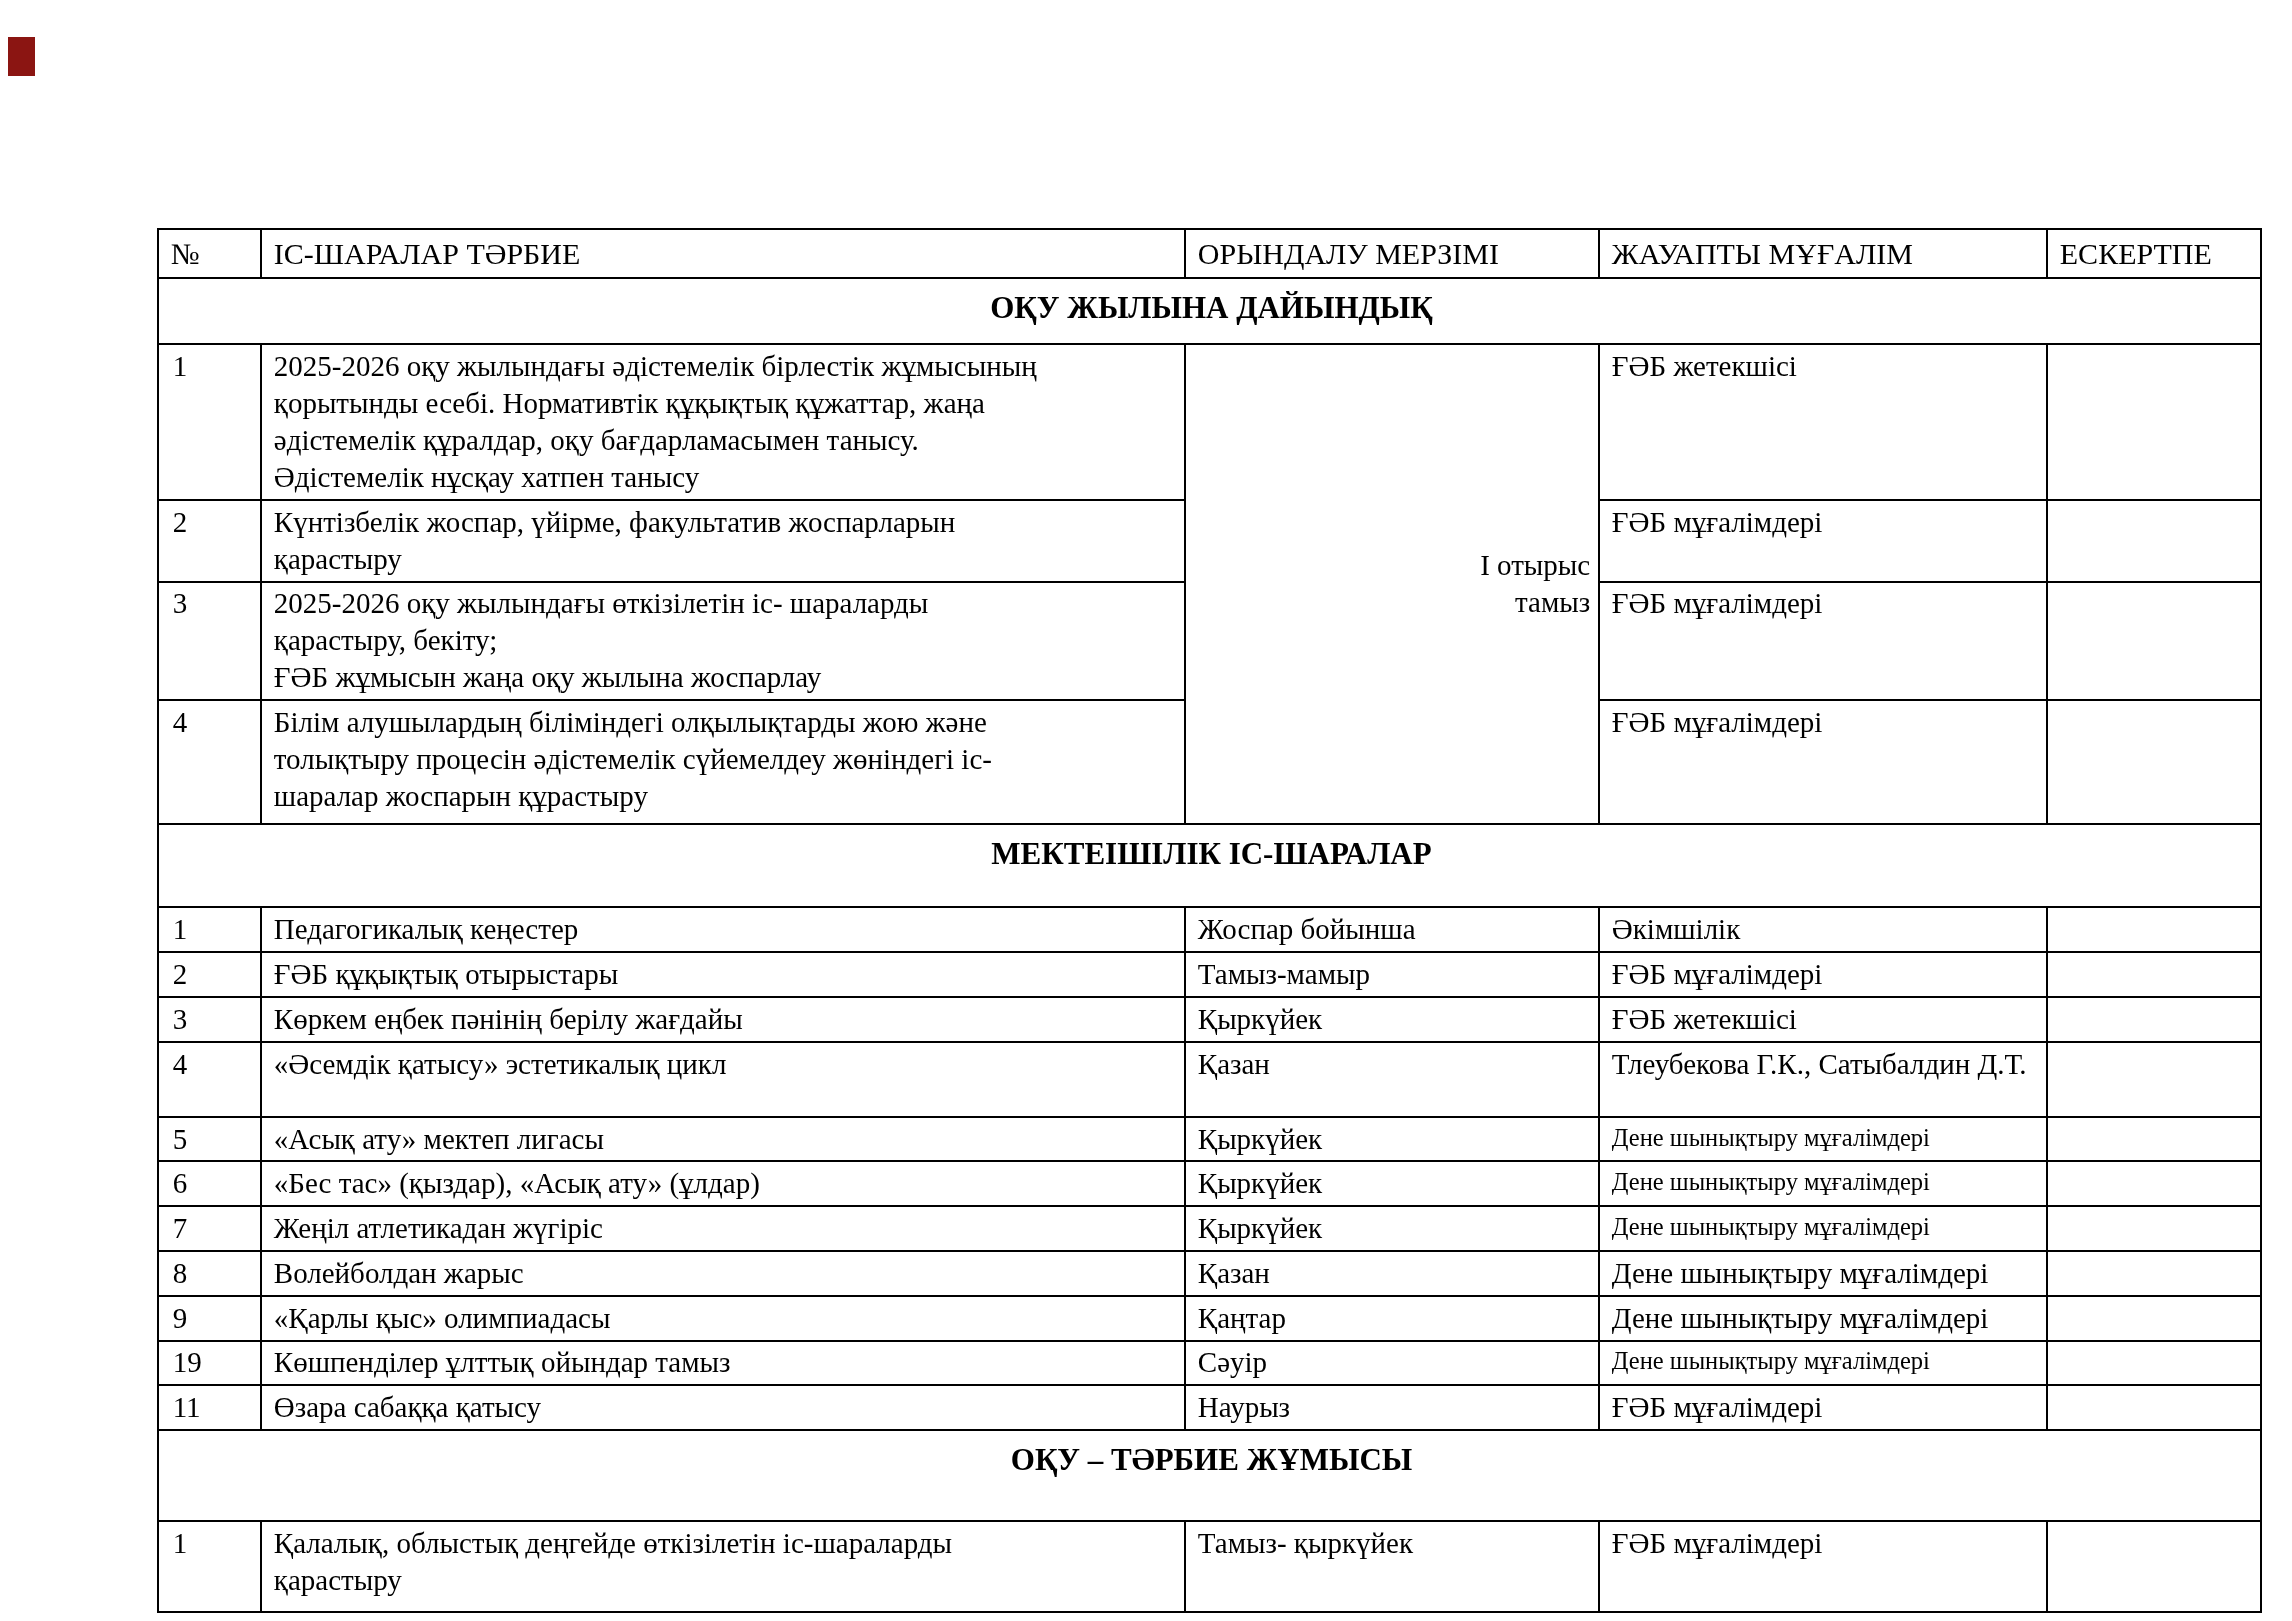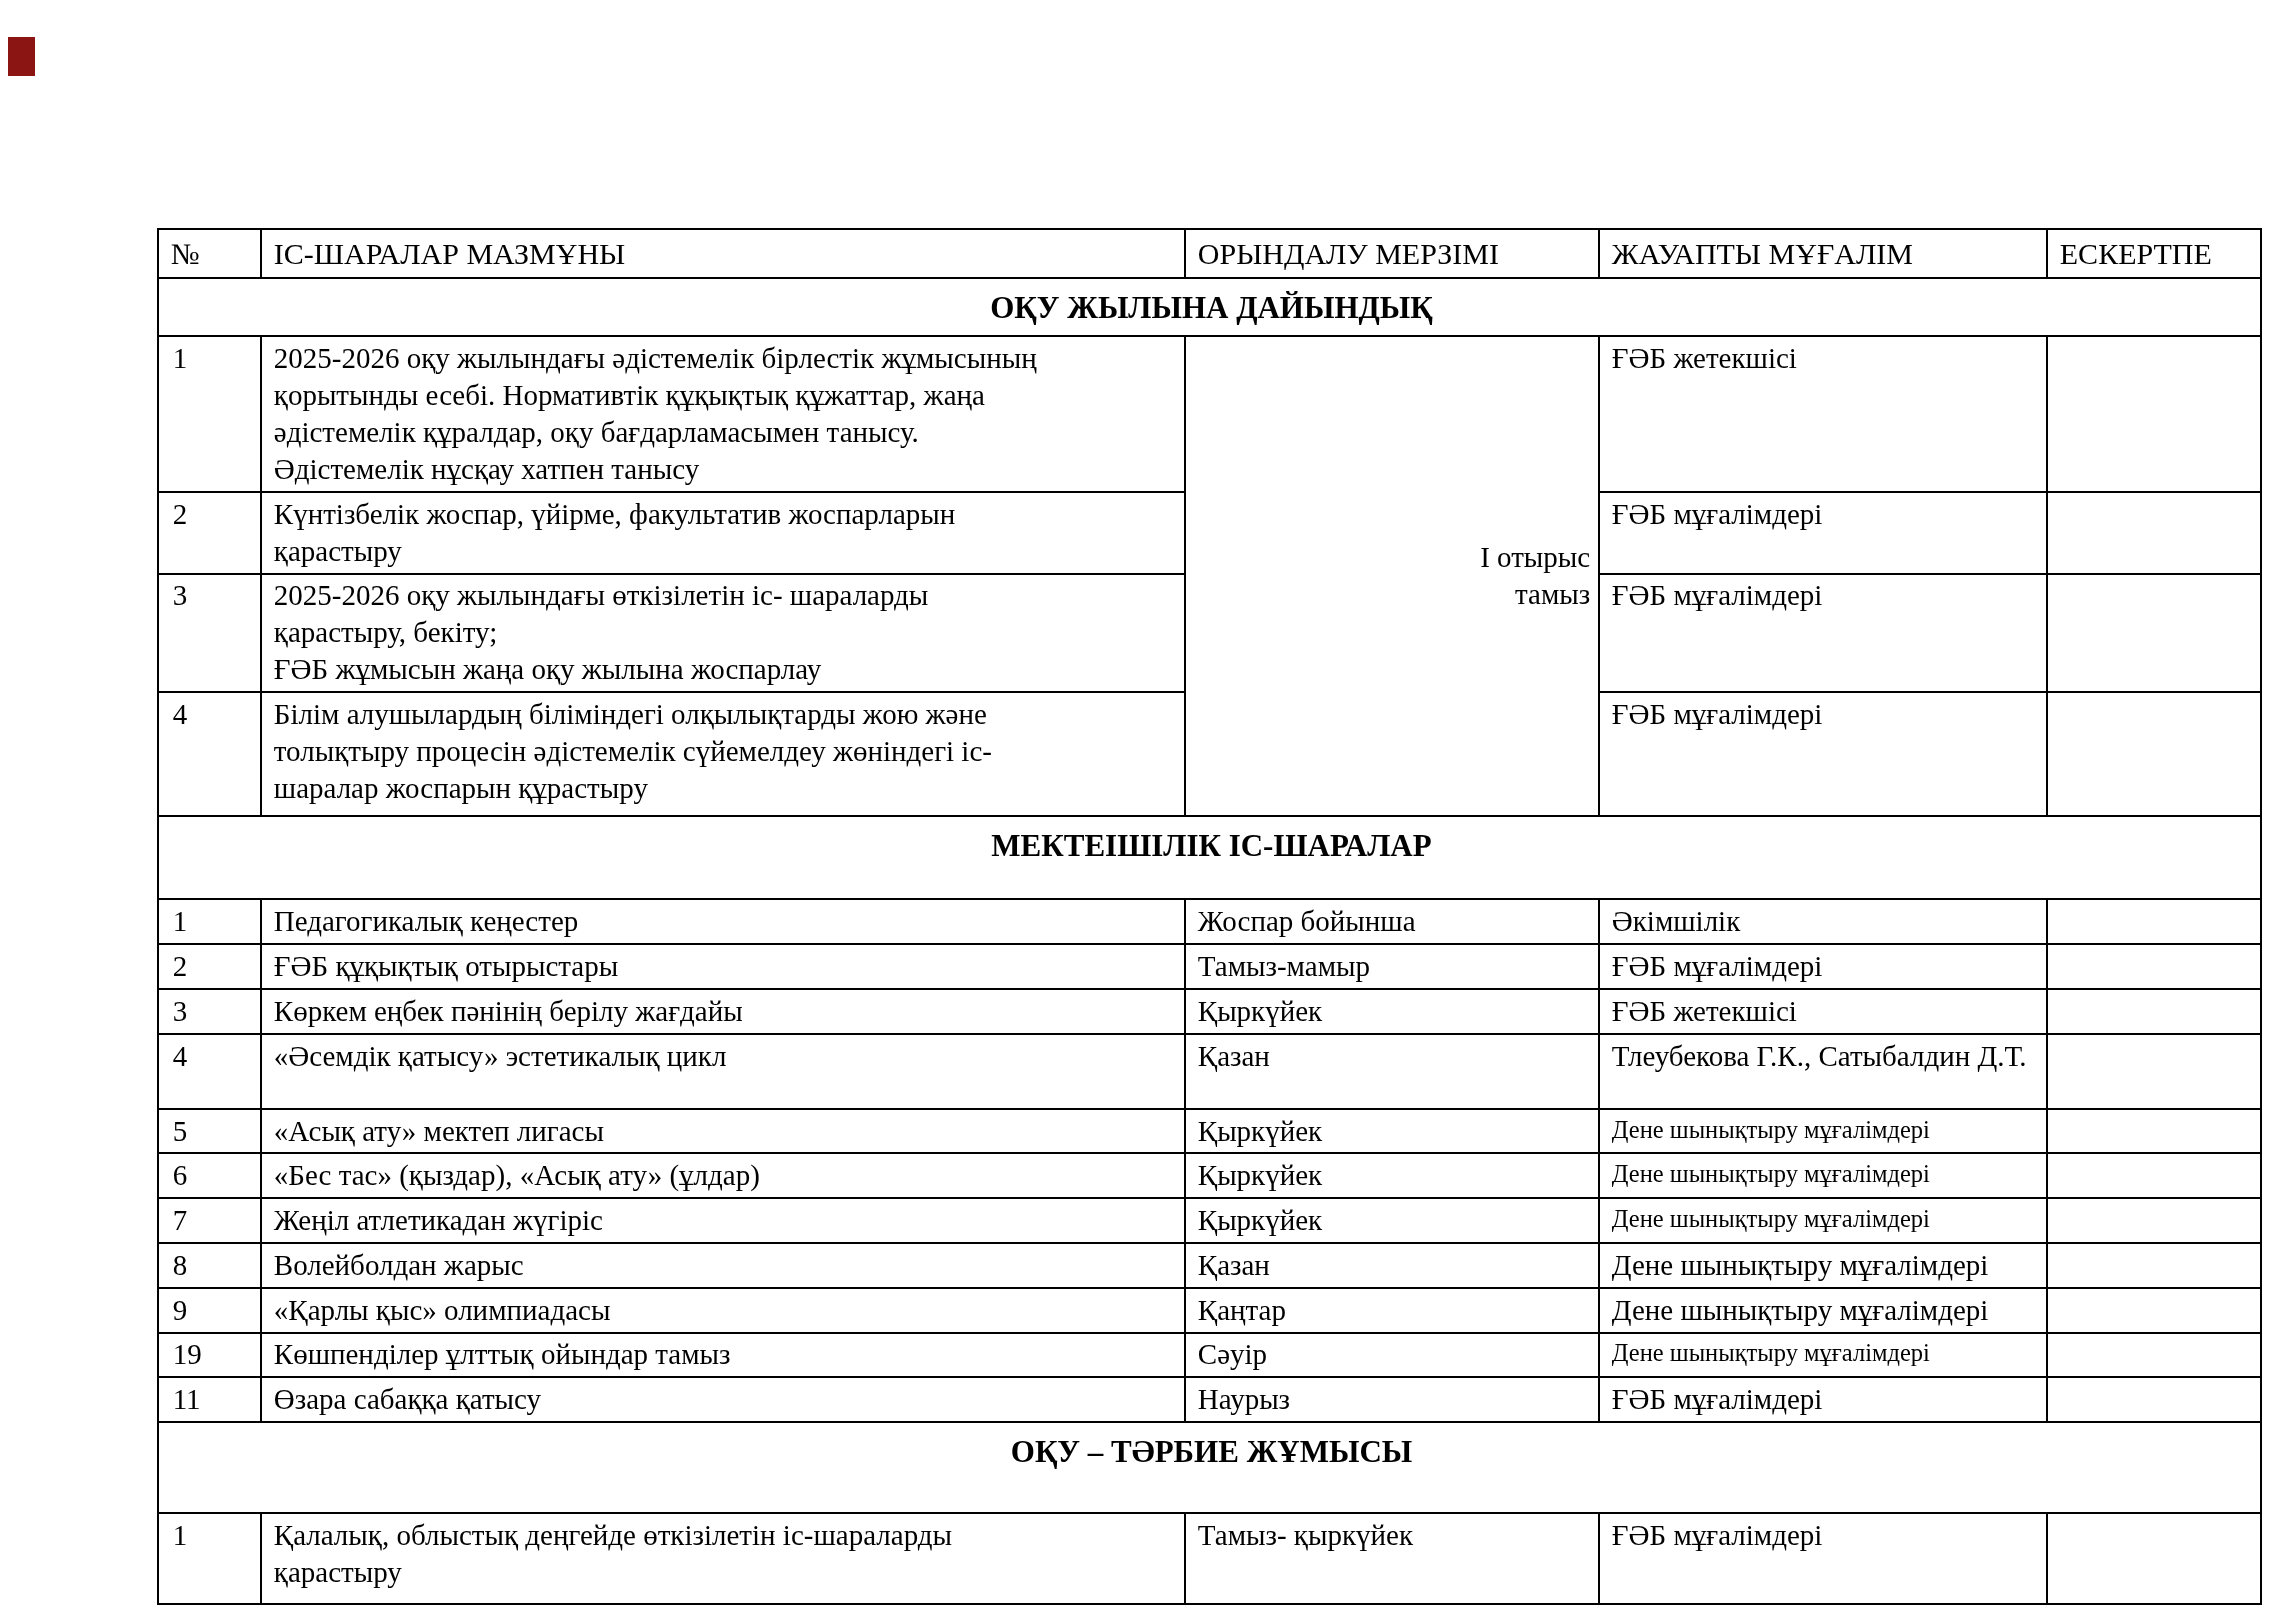--- a/index.html
+++ b/index.html
@@ -56,21 +56,21 @@
   }
   td.term-merged {
     text-align: right;
     vertical-align: middle;
     white-space: pre-line;
   }
   td.small-text { font-size: 24.5px; line-height: 33px; }
   
   tr.h50  { height: 49px; }
   tr.h70  { height: 83px; }
-  tr.h75  { height: 58px; }
+  tr.h75  { height: 66px; }
   tr.h77  { height: 75px; }
   tr.h78  { height: 76px; }
   tr.h85  { height: 91px; }
   tr.h40  { height: 39px; }
   tr.h115 { height: 113px; }
   tr.h127 { height: 124px; }
   tr.h150 { height: 147px; }
 </style>
 </head>
 <body>
@@ -83,21 +83,21 @@
       <col class="c-num">
         <col class="c-content">
         <col class="c-term">
         <col class="c-teacher">
         <col class="c-note">
     </colgroup>
 
     <tbody>
         <tr class="h50">
       <th>№</th>
-      <th>ІС-ШАРАЛАР МАЗМҰНЫ</th>
+      <th>ІС-ШАРАЛАР ТӘРБИЕ</th>
       <th>ОРЫНДАЛУ МЕРЗІМІ</th>
       <th>ЖАУАПТЫ МҰҒАЛІМ</th>
       <th>ЕСКЕРТПЕ</th>
     </tr>
 
     <tr class="section-row h75">
       <td colspan="5">ОҚУ ЖЫЛЫНА ДАЙЫНДЫҚ</td>
     </tr>
 
     <tr class="h150">

